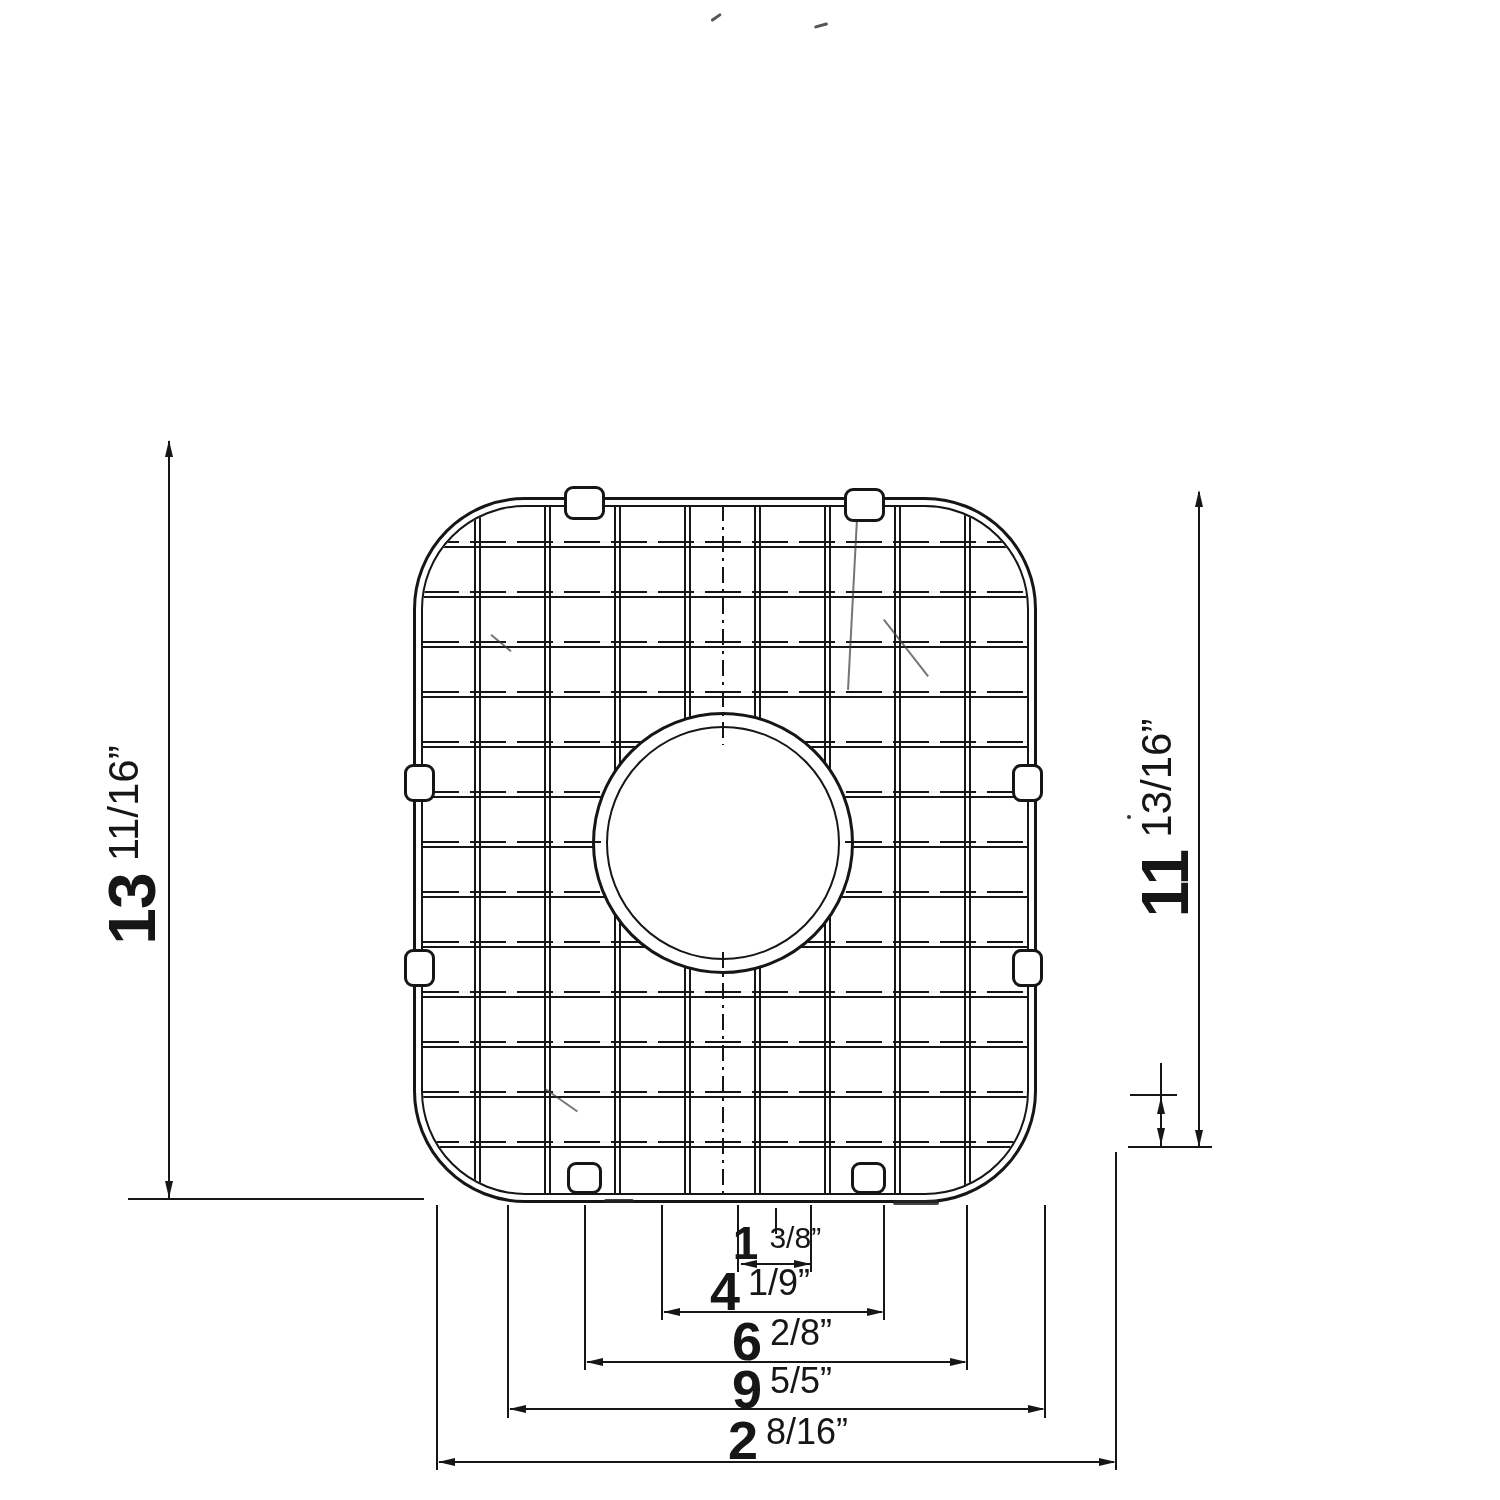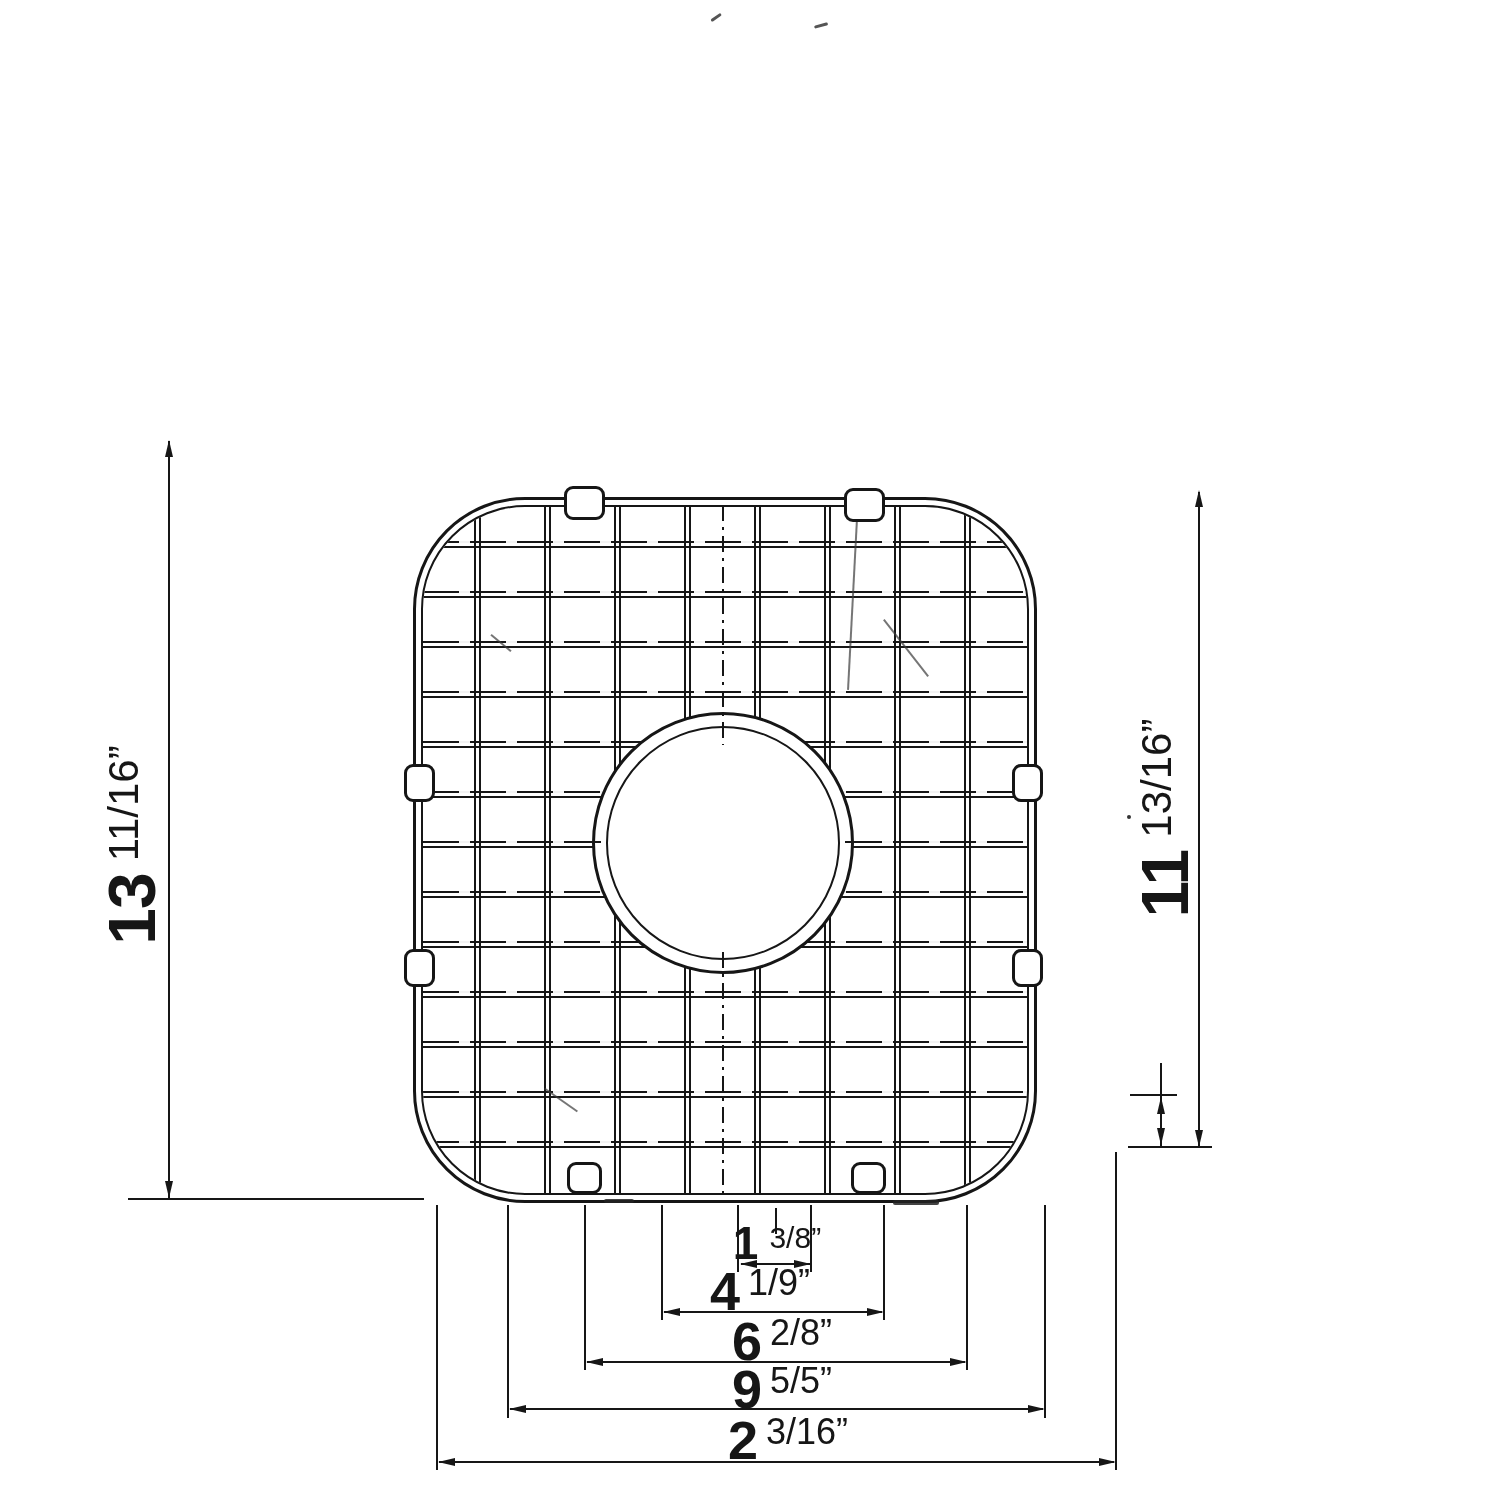--- a/index.html
+++ b/index.html
@@ -181,16 +181,16 @@
     <span class="fracwrap"><span>5/5</span><span>”</span></span>
   </div>
 
   <div class="vline" style="left:436px;top:1205px;height:265px;"></div>
   <div class="vline" style="left:1115px;top:1152px;height:318px;"></div>
   <div class="hline" style="left:439px;top:1461px;width:675px;"></div>
   <div class="ah ah-left" style="left:438px;top:1457.5px;"></div>
   <div class="ah ah-right" style="left:1099px;top:1457.5px;"></div>
   <div class="dim-label lbl-lg" style="left:788px;top:1440px;">
     <span class="big">2</span>
-    <span class="fracwrap"><span>3/16</span><span>”</span></span>
+    <span class="fracwrap"><span>8/16</span><span>”</span></span>
   </div>
 
 </div>
 
 </body></html>

